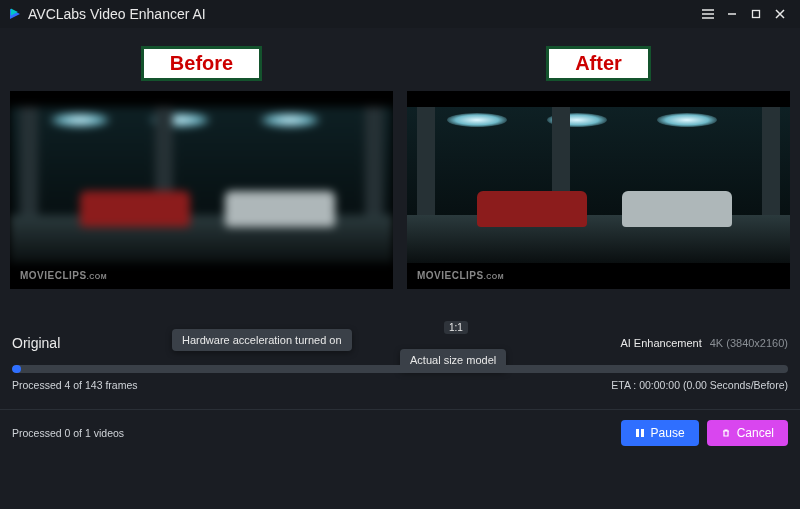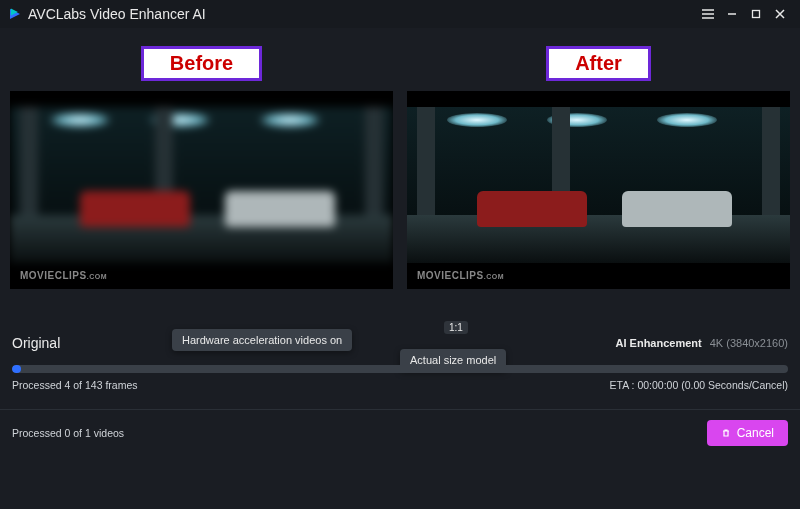--- a/index.html
+++ b/index.html
@@ -37,21 +37,21 @@
     gap: 14px;
   }
   .panel {
     flex: 1;
     display: flex;
     flex-direction: column;
     align-items: center;
   }
   .tag {
     background: #fff;
-    border: 3px solid #6d28d9;
+    border: 3px solid #14532d;
     color: #c00;
     font-weight: 700;
     font-size: 20px;
     padding: 3px 26px;
     margin-bottom: 10px;
   }
   .thumb {
     width: 100%;
     height: 198px;
     background: #000;
@@ -84,21 +84,21 @@
 
   .mid-row {
     margin: 38px 12px 4px 12px;
     display: flex;
     align-items: center;
     position: relative;
     height: 32px;
   }
   .label-original { font-size: 14px; color: #eaeaea; font-weight:500; }
   .mid-row .right { margin-left:auto; display:flex; align-items:baseline; gap:8px; }
-  .label-aienh { font-size: 11px; color: #eaeaea; font-weight:700; }
+  .label-aienh { font-size: 11px; color: #eaeaea; font-weight:400; }
   .label-res { font-size: 11px; color: #8a8f95; }
 
   .tooltip {
     position: absolute;
     background: #3a4048;
     color: #e8e8e8;
     padding: 5px 10px;
     border-radius: 4px;
     font-size: 11px;
     white-space: nowrap;
@@ -219,44 +219,51 @@
       <div class="watermark">
         <span>MOVIECLIPS</span><span class="dotcom">.COM</span>
       </div>
     </div>
   </div>
 </div>
 
 <div class="mid-row">
   <span class="label-original">Original</span>
   <span class="ratio-badge">1:1</span>
-  <div class="tooltip hw">Hardware acceleration videos on</div>
+  <div class="tooltip hw">Hardware acceleration turned on</div>
   <div class="tooltip actual">Actual size model</div>
   <div class="right">
     <span class="label-aienh">AI Enhancement</span>
     <span class="label-res">4K (3840x2160)</span>
   </div>
 </div>
 
 <div class="progress-wrap">
   <div class="progress-bar">
     <div class="progress-fill" id="pf" style="width: 1.2%;"></div>
   </div>
 </div>
 
 <div class="under-row">
   <span>Processed 4 of 143 frames</span>
-  <span class="right">ETA : 00:00:00 (0.00 Seconds/Cancel)</span>
+  <span class="right">ETA : 00:00:00 (0.00 Seconds/Before)</span>
 </div>
 
 <div class="divider"></div>
 
 <div class="bottom-row">
   <span>Processed 0 of 1 videos</span>
   <div class="right">
+    <div class="btn pause">
+      <svg width="10" height="10" viewBox="0 0 10 10">
+          <rect x="1" y="1" width="3" height="8" fill="#fff"></rect>
+          <rect x="6" y="1" width="3" height="8" fill="#fff"></rect>
+        </svg>
+      <span>Pause</span>
+    </div>
     <div class="btn cancel">
       <svg width="10" height="10" viewBox="0 0 10 10">
           <path d="M2 3h6M3 3v5h4V3M4 3V2h2v1" fill="none" stroke="#fff" stroke-width="1.2"></path>
         </svg>
       <span>Cancel</span>
     </div>
   </div>
 </div>
 
 </body></html>

